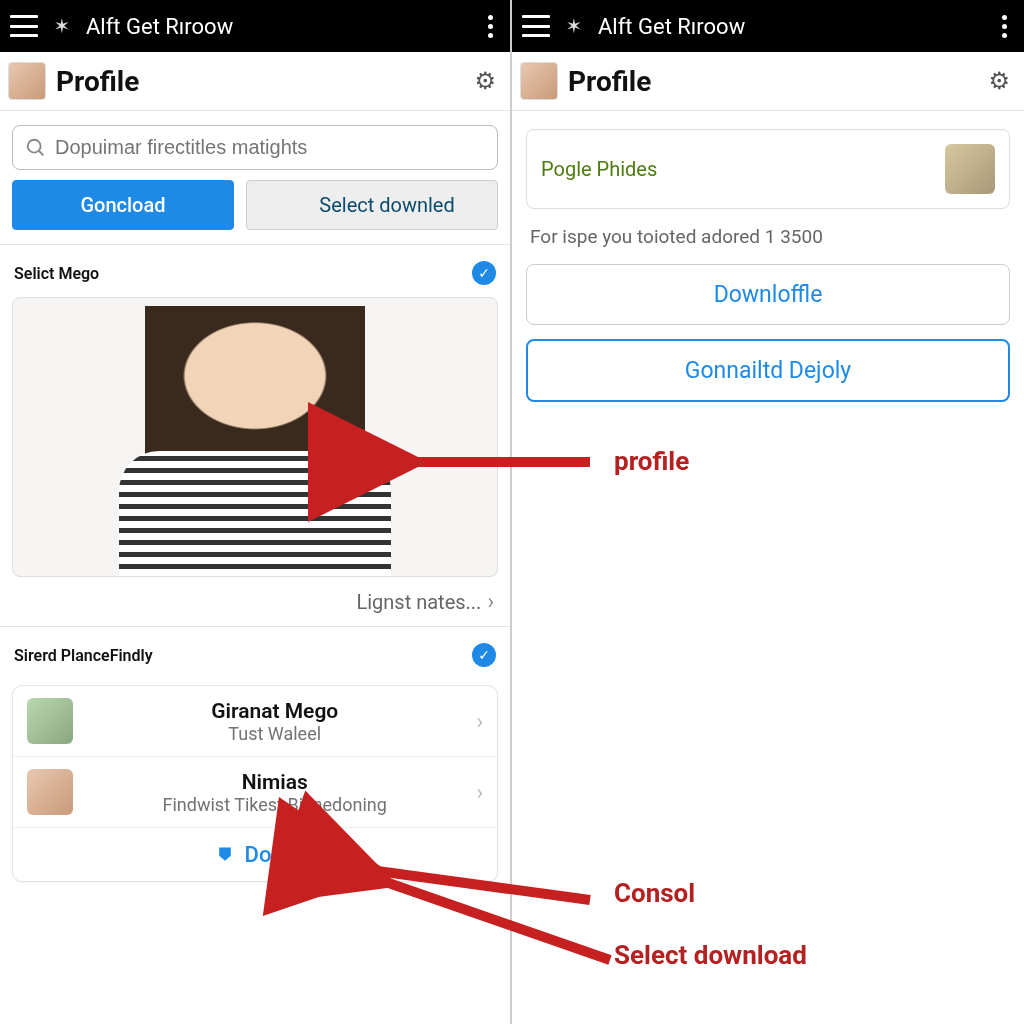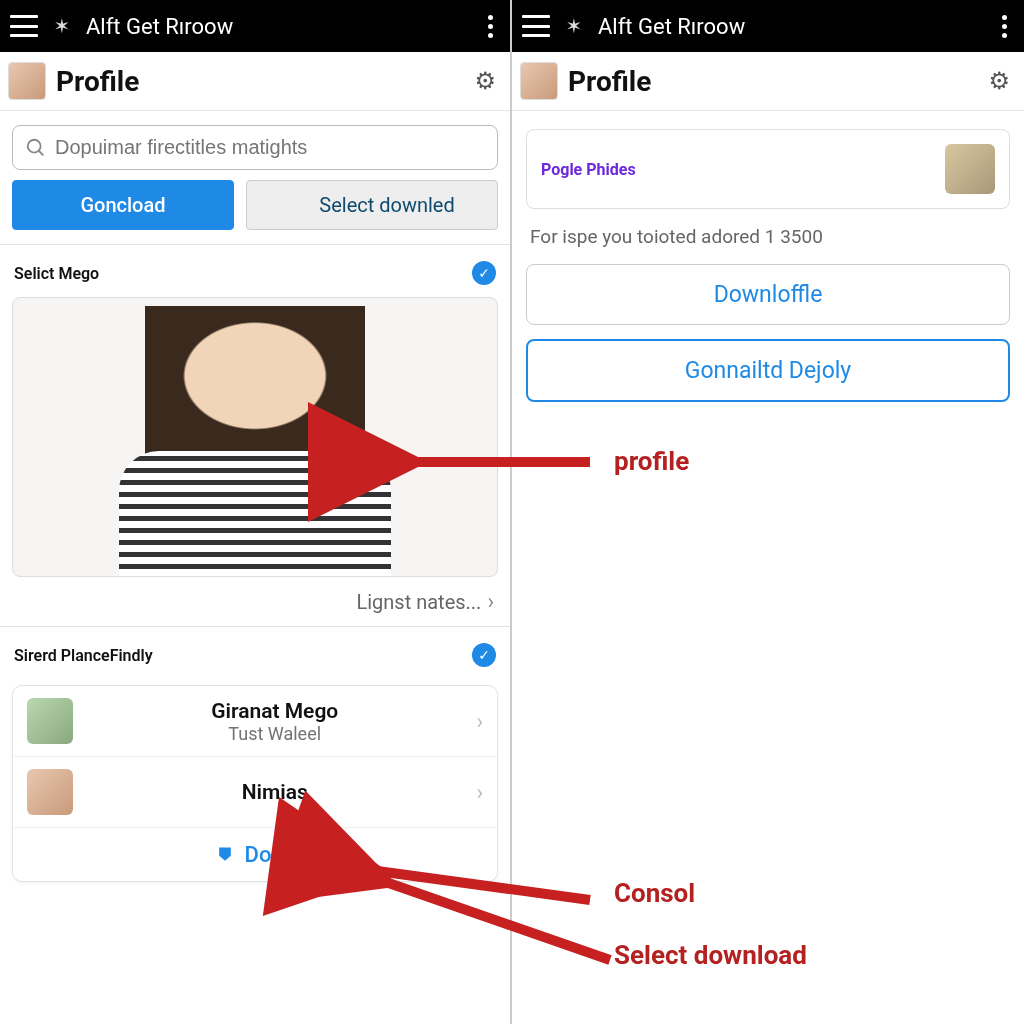--- a/index.html
+++ b/index.html
@@ -148,21 +148,21 @@
     display:flex; align-items:center; justify-content:center; gap:10px;
     padding:14px; color:#1e8ae6; font-size:22px; font-weight:500;
   }
   .done-row svg { width:20px; height:22px; }
 
   
   .r-card {
     margin: 18px 14px 12px; border:1px solid #ddd; border-radius:8px;
     display:flex; align-items:center; padding:14px 14px; gap:10px;
   }
-  .r-name { flex:1; font-size:16px; color:#6d28d9; font-weight:700; }
+  .r-name { flex:1; font-size:20px; color:#4d7c0f; font-weight:400; }
   .r-avatar {
     width:50px; height:50px; border-radius:6px;
     background: linear-gradient(135deg,#d8c8a0,#a89878);
   }
   .r-desc { padding: 4px 18px 16px; color:#666; font-size:19px; }
   .r-btn {
     margin: 0 14px 14px; border:1px solid #ccc; border-radius:8px;
     text-align:center; padding:16px; font-size:23px; color:#1e8ae6;
   }
   .r-btn.outlined { border:2px solid #1e8ae6; }
@@ -248,20 +248,21 @@
         <div class="li-text">
           <div class="li-title">Giranat Mego</div>
           <div class="li-sub">Tust Waleel</div>
         </div>
         <div class="li-chev">›</div>
       </div>
       <div class="list-item">
         <div class="thumb alt"></div>
         <div class="li-text">
           <div class="li-title">Nimias</div>
+          <div class="li-sub">Findwist Tikest Bienedoning</div>
         </div>
         <div class="li-chev">›</div>
       </div>
       <div class="done-row">
         <svg viewBox="0 0 24 24" fill="#1e8ae6">
             <path d="M5 3 h14 v10 l-7 6 l-7 -6 z"></path>
           </svg>
         <span>Done</span>
       </div>
     </div>

